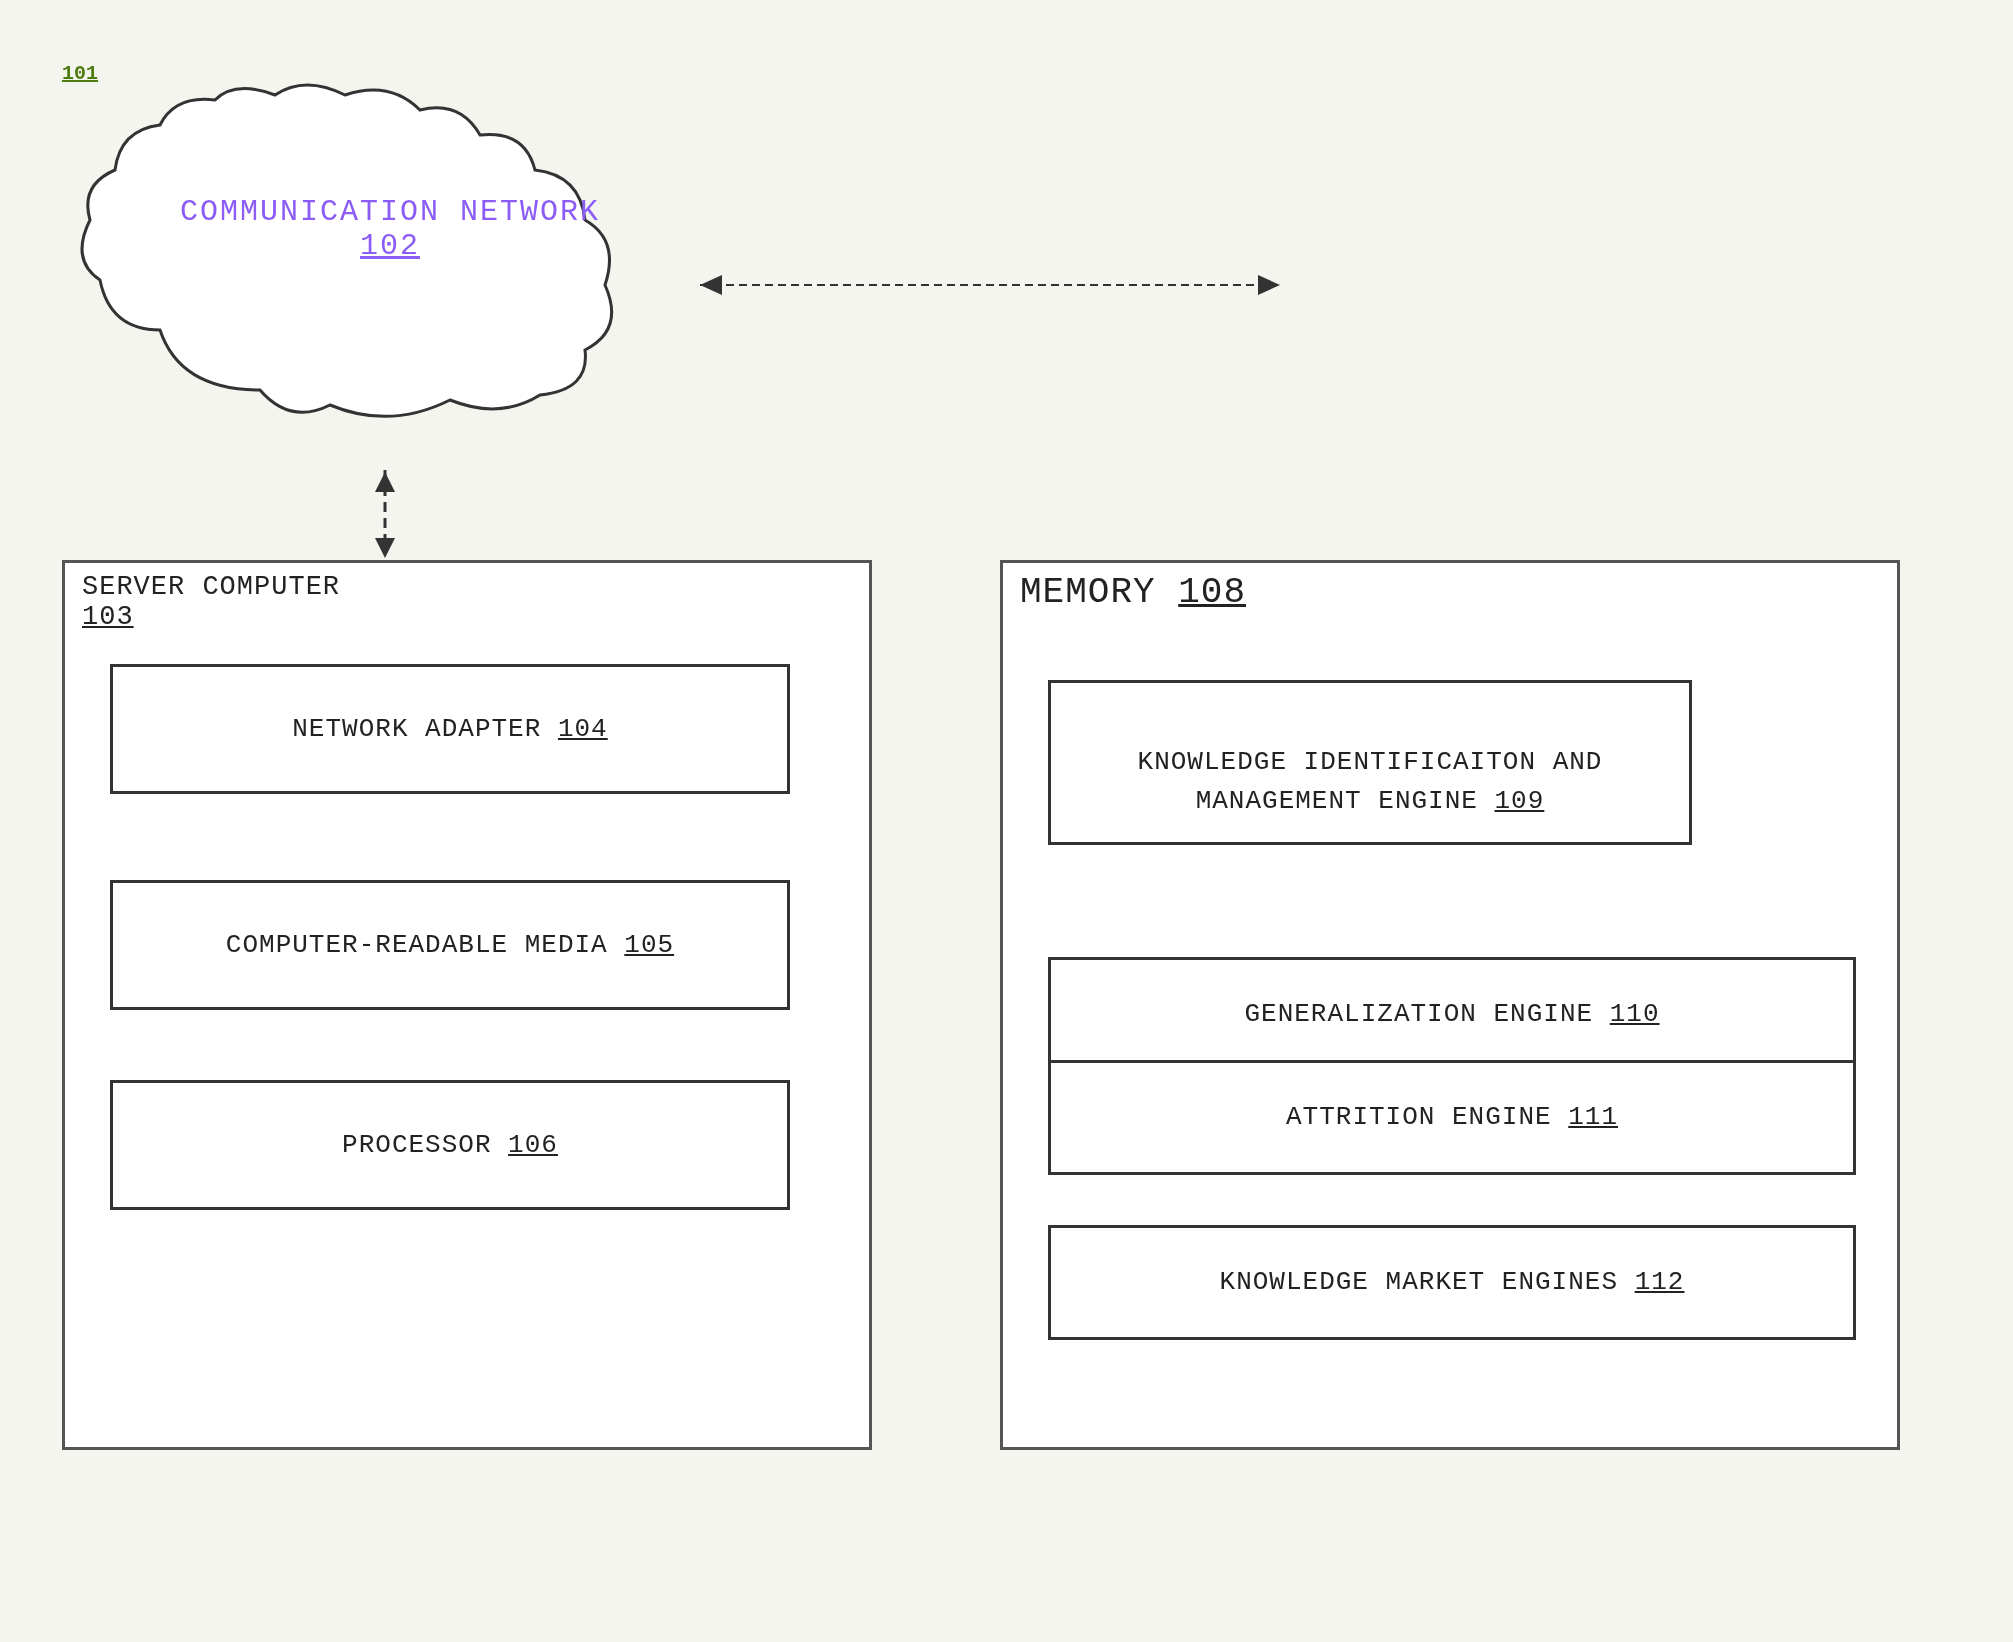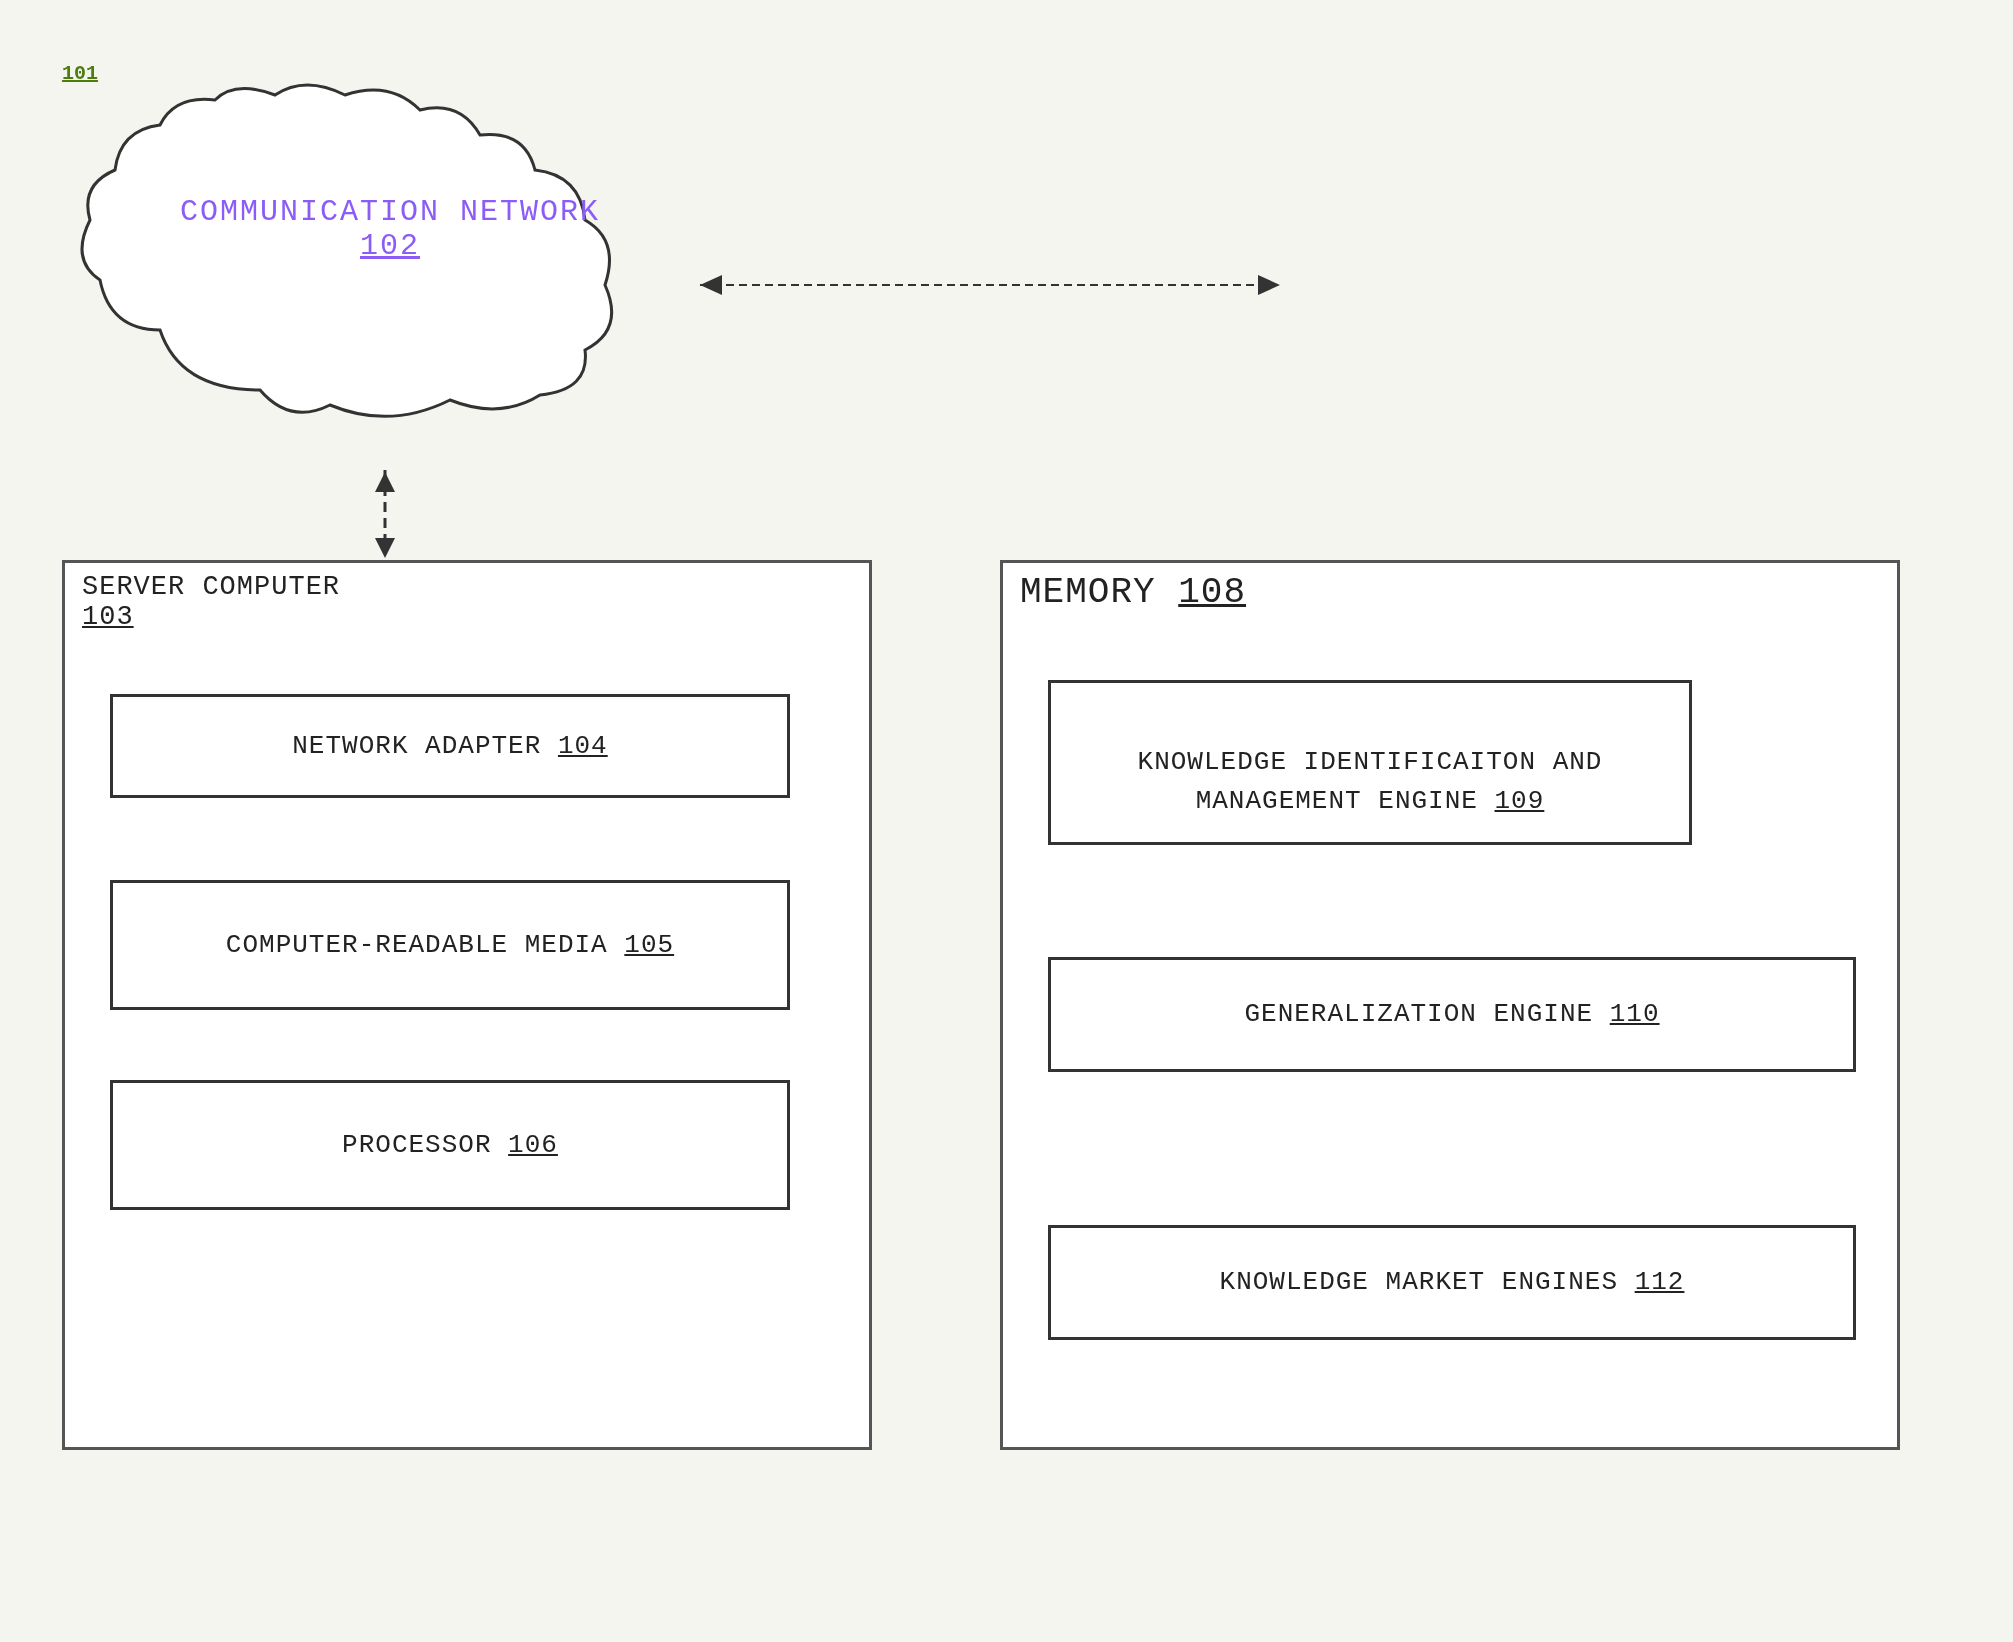--- a/index.html
+++ b/index.html
@@ -120,24 +120,24 @@
     .component-label {
       font-size: 26px;
       letter-spacing: 1px;
       color: #222;
       text-align: center;
       line-height: 1.5;
     }
 
     
     .box-network-adapter {
-      top: 694px;
+      top: 664px;
       left: 110px;
       width: 680px;
-      height: 104px;
+      height: 130px;
     }
 
     
     .box-crm {
       top: 880px;
       left: 110px;
       width: 680px;
       height: 130px;
     }
 
@@ -286,20 +286,25 @@
 MANAGEMENT ENGINE <u>109</u>
     </div>
   </div>
 
   <div class="component-box box-generalization">
     <div class="component-label">
       GENERALIZATION ENGINE <u>110</u>
     </div>
   </div>
 
+  <div class="component-box box-attrition">
+    <div class="component-label">
+      ATTRITION ENGINE <u>111</u>
+    </div>
+  </div>
 
   <div class="component-box box-kme">
     <div class="component-label">
       KNOWLEDGE MARKET ENGINES <u>112</u>
     </div>
   </div>
 
 </div>
 
 </body></html>

